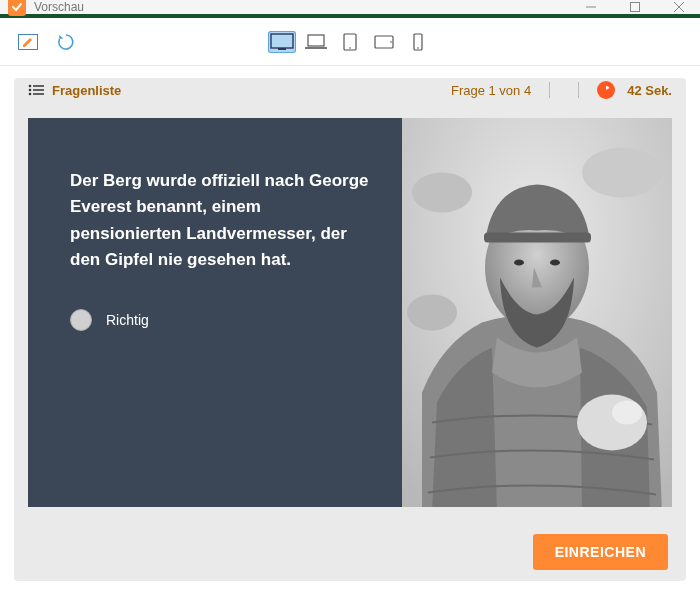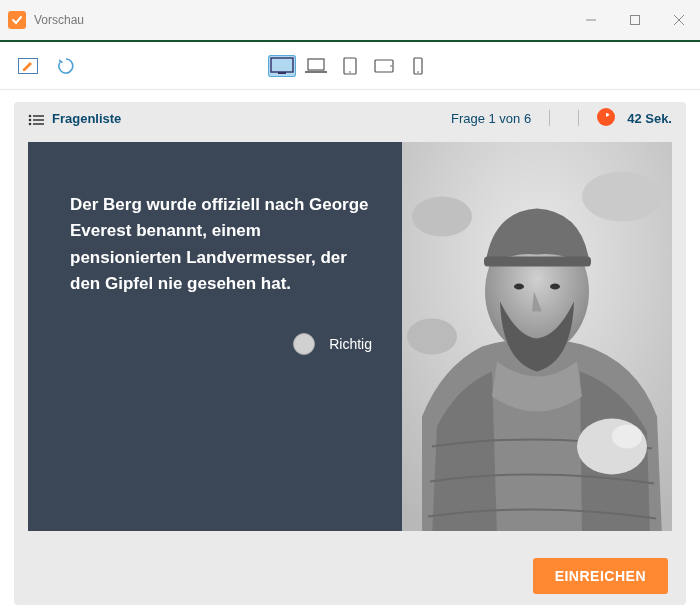--- a/index.html
+++ b/index.html
@@ -4,26 +4,26 @@
   <style>
     * { margin: 0; padding: 0; box-sizing: border-box; }
     body {
       font-family: -apple-system, BlinkMacSystemFont, "Segoe UI", Arial, sans-serif;
       background: #ffffff;
       width: 700px;
       height: 607px;
       overflow: hidden;
     }
     .titlebar {
-      height: 42px;
+      height: 18px;
       background: #f5f5f5;
       display: flex;
       align-items: center;
       padding: 0 8px;
-      border-bottom: 2px solid #14532d;
+      border-bottom: 4px solid #14532d;
     }
     .titlebar-icon {
       width: 18px;
       height: 18px;
       background: #ff8833;
       border-radius: 3px;
       display: flex;
       align-items: center;
       justify-content: center;
       margin-right: 8px;
@@ -101,24 +101,24 @@
       background: #eaeaea;
       border-radius: 4px;
       height: 100%;
       display: flex;
       flex-direction: column;
       overflow: hidden;
     }
     .quiz-header {
       height: 24px;
       display: flex;
-      align-items: flex-end;
+      align-items: center;
       padding: 0 14px;
       gap: 8px;
-      color: #0c4a6e;
+      color: #a16207;
       font-size: 13px;
     }
     .qlist-icon { display:flex; align-items:center; }
     .qlist-label { font-weight: 600; }
     .spacer { flex: 1; }
     .divider {
       width: 1px;
       height: 16px;
       background: #bbb;
       margin: 0 10px;
@@ -151,21 +151,20 @@
       font-weight: 600;
       line-height: 1.55;
       margin-bottom: 36px;
     }
     .option-row {
       display: flex;
       align-items: center;
       gap: 14px;
       margin-bottom: 20px;
       cursor: pointer;
-      justify-content: flex-end;
     }
     .radio {
       width: 22px;
       height: 22px;
       border-radius: 50%;
       background: #d0d0d0;
       border: 1px solid #aaa;
     }
     .option-label {
       font-size: 14px;
@@ -285,21 +284,21 @@
           <circle cx="2" cy="2" r="1.3" fill="#333"></circle>
             <line x1="5" y1="2" x2="16" y2="2" stroke="#333" stroke-width="1.6"></line>
           <circle cx="2" cy="6" r="1.3" fill="#333"></circle>
             <line x1="5" y1="6" x2="16" y2="6" stroke="#333" stroke-width="1.6"></line>
           <circle cx="2" cy="10" r="1.3" fill="#333"></circle>
             <line x1="5" y1="10" x2="16" y2="10" stroke="#333" stroke-width="1.6"></line>
         </svg>
       </span>
       <span class="qlist-label">Fragenliste</span>
       <span class="spacer"></span>
-      <span>Frage 1 von 6</span>
+      <span>Frage 1 von 4</span>
       <span class="divider"></span>
       <span class="divider"></span>
       <span class="timer-icon">
         <svg width="10" height="10" viewBox="0 0 10 10">
             <path d="M5 5 L5 1 A4 4 0 0 1 8.5 3 Z" fill="#fff"></path>
           </svg>
       </span>
       <span class="timer-text">42 Sek.</span>
     </div>
 

